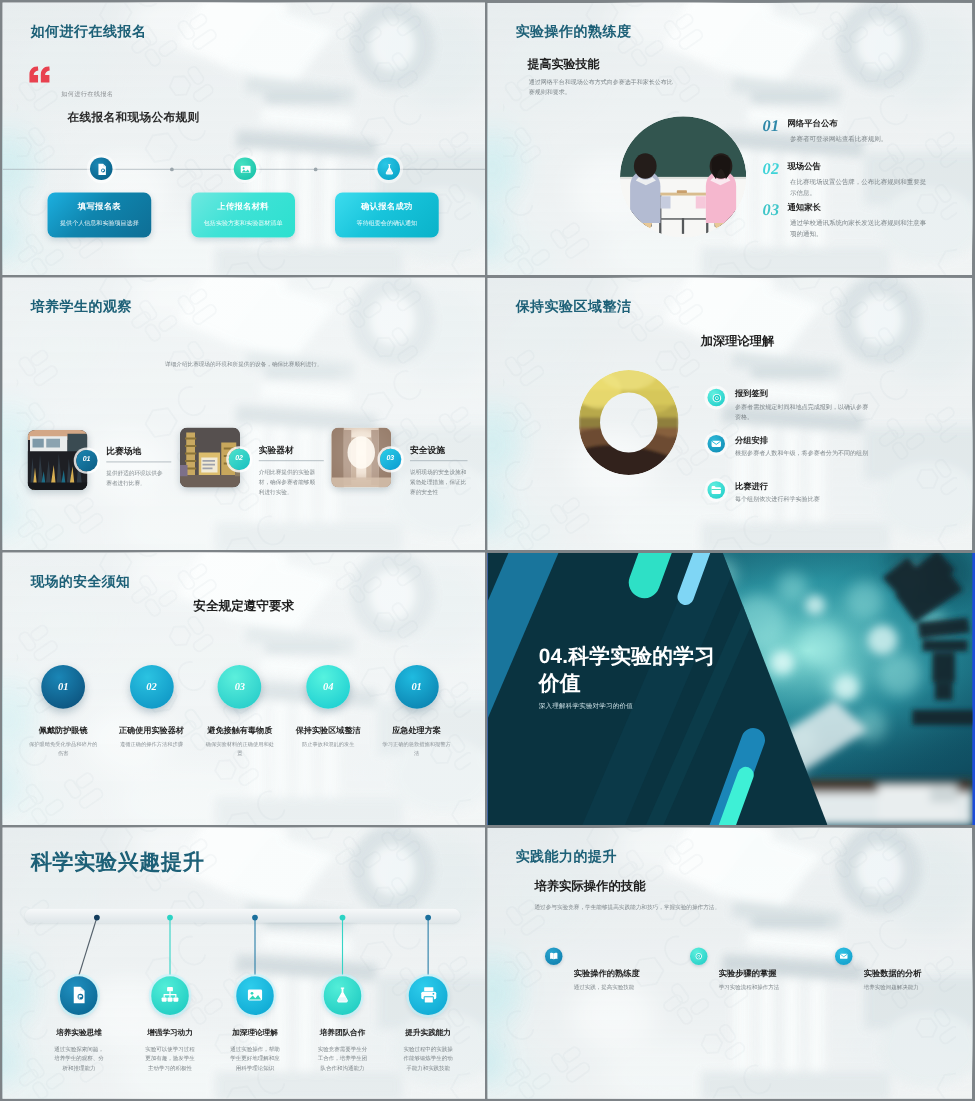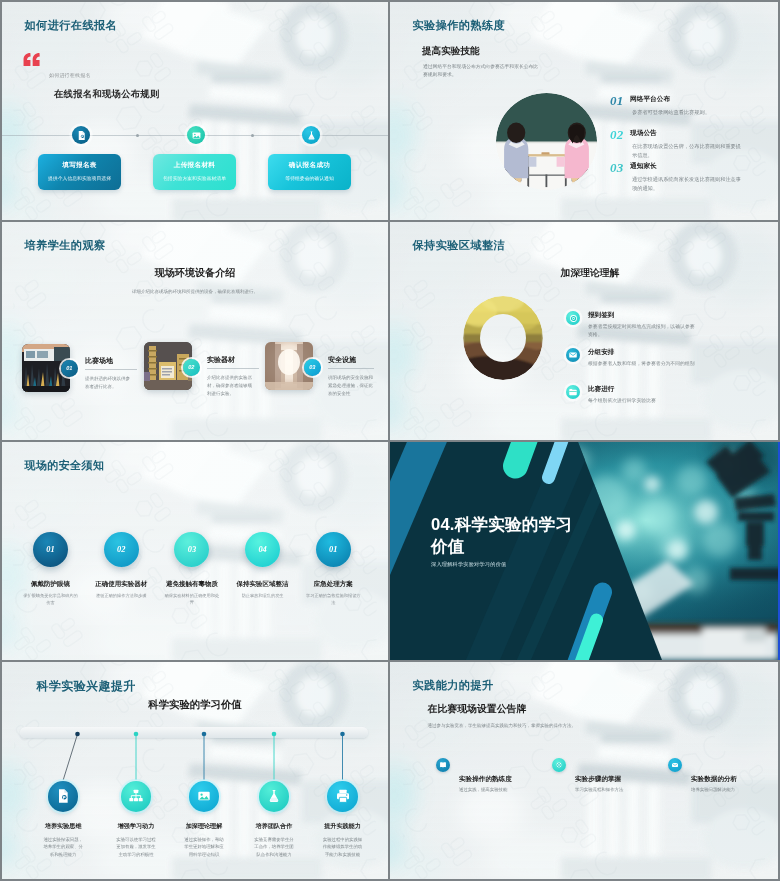--- a/index.html
+++ b/index.html
@@ -353,21 +353,20 @@
           <svg viewBox="0 0 386 218" preserveAspectRatio="none">
             <use href="#labbg"></use>
           </svg>
         </div>
         <div class="veil"></div>
     <svg class="wm" viewBox="0 0 400 240">
           <use href="#wmpat"></use>
         </svg>
       </div>
   <div class="stitle" style="left:22.5px;top:15.5px;font-size:11.2px;">培养学生的观察</div>
-  <div class="s3-head">现场环境设备介绍</div>
   <div class="s3-desc">详细介绍比赛现场的环境和所提供的设备，确保比赛顺利进行。</div>
 
   <div class="s3-img" style="left:20px;top:122px;">
     <svg viewBox="0 0 48 48" width="48" height="48">
           <rect width="48" height="48" fill="#23232a"></rect>
       <rect x="0" y="0" width="48" height="8" fill="#d3a786"></rect>
       <rect x="2" y="5" width="30" height="13" fill="#e9ecec"></rect>
       <rect x="4" y="7" width="9" height="7" fill="#7e99a8"></rect>
           <rect x="15" y="7" width="11" height="7" fill="#8ba3b0"></rect>
       <rect x="32" y="3" width="16" height="16" fill="#3a4b52"></rect>
@@ -504,20 +503,21 @@
           <svg viewBox="0 0 386 218" preserveAspectRatio="none">
             <use href="#labbg"></use>
           </svg>
         </div>
         <div class="veil"></div>
     <svg class="wm" viewBox="0 0 400 240">
           <use href="#wmpat"></use>
         </svg>
       </div>
   <div class="stitle" style="left:22.5px;top:15.5px;font-size:11px;">现场的安全须知</div>
+  <div class="s5-head">安全规定遵守要求</div>
 
   <div class="s5-c" style="left:31.0px;background:radial-gradient(circle at 40% 28%,#1a86b6,#0a4a74);">
     <span>01</span>
       </div>
   <div class="s5-t" style="left:9.0px;width:79px;">佩戴防护眼镜</div>
   <div class="s5-d" style="left:20.0px;width:57px;">保护眼睛免受化学品和碎片的伤害</div>
 
   <div class="s5-c" style="left:101.7px;background:radial-gradient(circle at 40% 28%,#2bc3e2,#0a8fc0);">
     <span>02</span>
       </div>
@@ -662,22 +662,21 @@
         <div class="photo">
           <svg viewBox="0 0 386 218" preserveAspectRatio="none">
             <use href="#labbg"></use>
           </svg>
         </div>
         <div class="veil"></div>
     <svg class="wm" viewBox="0 0 400 240">
           <use href="#wmpat"></use>
         </svg>
       </div>
-  <div class="stitle" style="left:22.5px;top:15.5px;font-size:12px;margin-left:12px;">科学实验兴趣提升</div>
-  <div class="s7-head">科学实验的学习价值</div>
+  <div class="stitle" style="left:22.5px;top:15.5px;font-size:17px;">科学实验兴趣提升</div>
   <div class="s7-bar"></div>
 
   <svg class="s7-stems" width="386" height="140" viewBox="0 0 386 140" style="position:absolute;left:0;top:69px;">
     <path d="M75.5 3L61.2 49" stroke="#56626c" stroke-width=".9" fill="none"></path>
     <path d="M134 3v46" stroke="#35d4c6" stroke-width=".9" fill="none"></path>
     <path d="M202 3v46" stroke="#2c7fa8" stroke-width=".9" fill="none"></path>
     <path d="M272 3v46" stroke="#35d4c6" stroke-width=".9" fill="none"></path>
     <path d="M340.5 3v46" stroke="#2c7fa8" stroke-width=".9" fill="none"></path>
     <circle cx="75.5" cy="3" r="2.3" fill="#123c5c"></circle>
         <circle cx="134" cy="3" r="2.3" fill="#2bd3c4"></circle>
@@ -733,21 +732,21 @@
           <svg viewBox="0 0 386 218" preserveAspectRatio="none">
             <use href="#labbg"></use>
           </svg>
         </div>
         <div class="veil"></div>
     <svg class="wm" viewBox="0 0 400 240">
           <use href="#wmpat"></use>
         </svg>
       </div>
   <div class="stitle" style="left:22.5px;top:15.5px;font-size:11.2px;">实践能力的提升</div>
-  <div class="s8-head">在比赛现场设置公告牌</div>
+  <div class="s8-head">培养实际操作的技能</div>
   <div class="s8-desc">通过参与实验竞赛，学生能够提高实践能力和技巧，掌握实验的操作方法。</div>
 
   <div class="s8-c" style="left:45.5px;background:radial-gradient(circle at 38% 28%,#2aa6d0,#0a78a8);">
     <svg width="8" height="8">
           <use href="#ic-book"></use>
         </svg>
       </div>
   <div class="s8-t" style="left:69px;top:113px;">实验操作的熟练度</div>
   <div class="s8-d" style="left:69px;top:124px;width:55px;">通过实践，提高实验技能</div>
 

